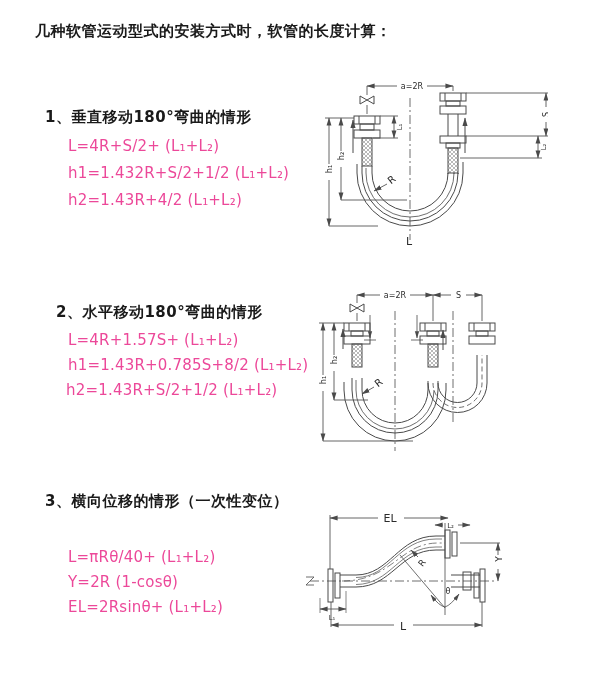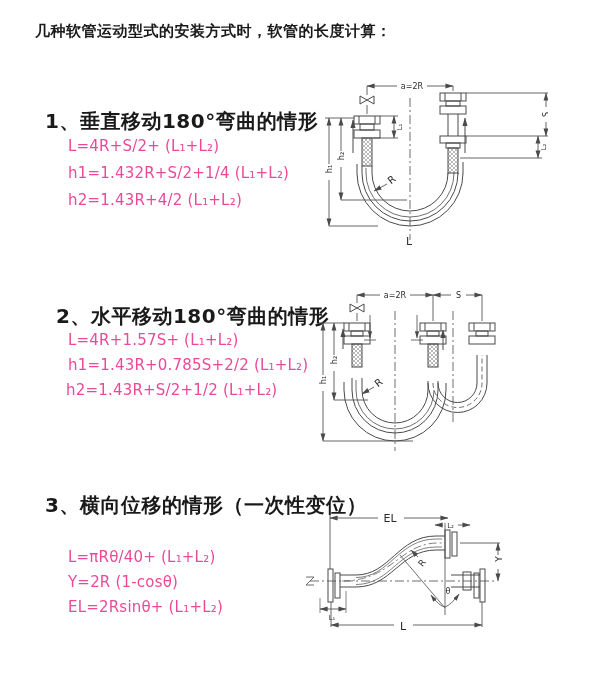--- a/index.html
+++ b/index.html
@@ -1,36 +1,36 @@
 <!DOCTYPE html>
 <html><head>
 <meta charset="utf-8">
 <style>
   html,body{margin:0;padding:0;background:#fff;}
   .page{
     position:relative;width:548px;height:675px;background:#ffffff;overflow:hidden;
     font-family:"DejaVu Sans","Liberation Sans",sans-serif;color:#1a1a1a;text-align:right;
   }
   .title{position:absolute;left:35px;top:22px;font-size:15px;font-weight:700;letter-spacing:.5px;}
-  .heading{position:absolute;font-size:20px;font-weight:700;letter-spacing:.5px;white-space:nowrap;}
+  .heading{position:absolute;font-size:15px;font-weight:700;letter-spacing:.5px;white-space:nowrap;}
   .formula{position:absolute;font-size:15px;font-weight:400;letter-spacing:.2px;white-space:nowrap;color:#ec4899;}
   svg.diag{position:absolute;}
   svg text{fill:#2b2b2b;font-family:"DejaVu Sans","Liberation Sans",sans-serif;}
 </style>
 </head>
 <body>
 
 <div class="page">
 
   <div class="title">几种软管运动型式的安装方式时，软管的长度计算：</div>
 
   <section>
     <div class="heading" style="left:45px;top:108px">1、垂直移动180°弯曲的情形</div>
     <div class="formula" style="left:68px;top:137px">L=4R+S/2+ (L₁+L₂)</div>
-    <div class="formula" style="left:68px;top:164px">h1=1.432R+S/2+1/4 (L₁+L₂)</div>
+    <div class="formula" style="left:68px;top:164px">h1=1.432R+S/2+1/2 (L₁+L₂)</div>
     <div class="formula" style="left:68px;top:191px">h2=1.43R+4/2 (L₁+L₂)</div>
   </section>
 
   <svg class="diag" style="left:310px;top:68px" width="280" height="190" viewBox="0 0 280 190">
     <defs>
       <pattern id="ht1" width="4" height="4" patternUnits="userSpaceOnUse">
         <path d="M0,4L4,0M0,0L4,4" stroke="#8a8a8a" stroke-width="0.6"></path>
       </pattern>
       <marker id="ar1" viewBox="0 0 8 6" refX="7.5" refY="3" markerWidth="9" markerHeight="7" orient="auto-start-reverse">
         <path d="M0,0.6L8,3L0,5.4Z" fill="#4a4a4a"></path>
@@ -100,21 +100,21 @@
       <text x="34" y="94" transform="rotate(-90 31 91)">h₂</text>
       <text x="22" y="107" transform="rotate(-90 19 104)">h₁</text>
       <text x="82" y="115" transform="rotate(-38 82 112)" font-size="10">R</text>
       <text x="99" y="177" font-size="11">L</text>
     </g>
   </svg>
 
   <section>
     <div class="heading" style="left:56px;top:303px">2、水平移动180°弯曲的情形</div>
     <div class="formula" style="left:68px;top:331px">L=4R+1.57S+ (L₁+L₂)</div>
-    <div class="formula" style="left:68px;top:356px">h1=1.43R+0.785S+2/2 (L₁+L₂)</div>
+    <div class="formula" style="left:68px;top:356px">h1=1.43R+0.785S+8/2 (L₁+L₂)</div>
     <div class="formula" style="left:66px;top:381px">h2=1.43R+S/2+1/2 (L₁+L₂)</div>
   </section>
 
   <svg class="diag" style="left:308px;top:283px" width="282" height="178" viewBox="0 0 282 178">
     <defs>
       <pattern id="ht2" width="4" height="4" patternUnits="userSpaceOnUse">
         <path d="M0,4L4,0M0,0L4,4" stroke="#8a8a8a" stroke-width="0.6"></path>
       </pattern>
       <marker id="ar2" viewBox="0 0 8 6" refX="7.5" refY="3" markerWidth="9" markerHeight="7" orient="auto-start-reverse">
         <path d="M0,0.6L8,3L0,5.4Z" fill="#4a4a4a"></path>

